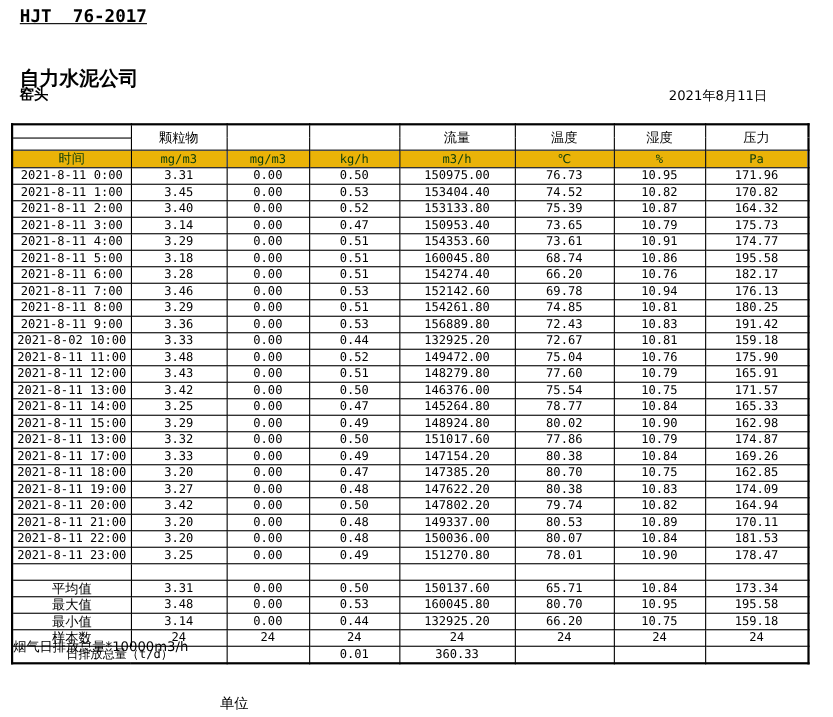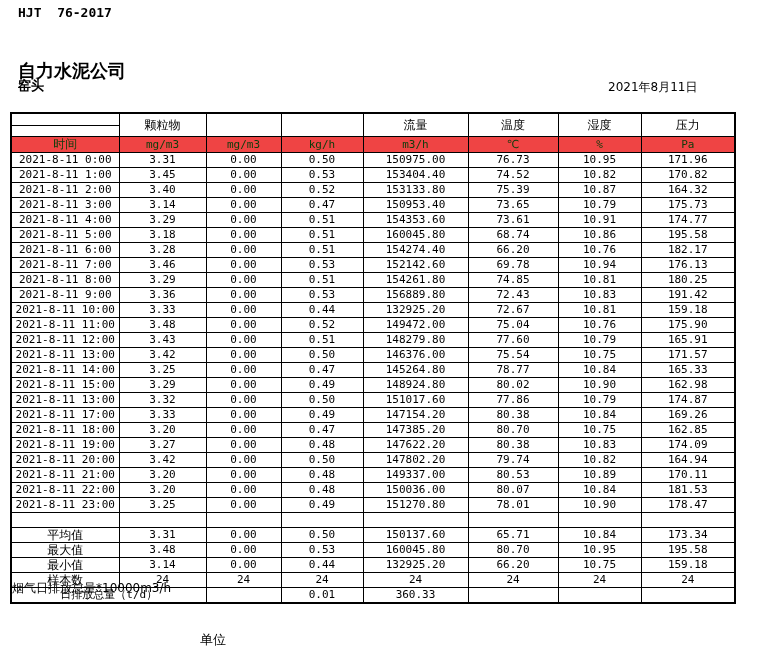--- a/index.html
+++ b/index.html
@@ -3,21 +3,21 @@
 <meta charset="utf-8">
 <style>
   html,body { margin:0; padding:0; background:#ffffff; }
   .page {
     position:relative; width:757px; height:652px; background:#ffffff;
     font-family:"DejaVu Sans", sans-serif; color:#000;
   }
   .std-code {
     position:absolute; left:18px; top:5px;
     font-family:"DejaVu Sans Mono", monospace;
-    font-weight:bold; font-size:13px; white-space:pre;
+    font-weight:bold; font-size:16px; white-space:pre;text-decoration:underline;
   }
   .doc-title {
     position:absolute; left:150px; top:21px;
     font-weight:bold; font-size:15px; letter-spacing:1px;
   }
   .company { position:absolute; left:18px; top:59px; font-weight:bold; font-size:18px; }
   .location { position:absolute; left:18px; top:77px; font-weight:bold; font-size:13px; }
   .report-date { position:absolute; left:608px; top:79px; font-size:12px; }
 
   table.report {
@@ -29,21 +29,21 @@
     border:1px solid #000;
     padding:0; margin:0;
     height:14px; line-height:14px;
     text-align:center; vertical-align:middle;
     font-family:"DejaVu Sans Mono","DejaVu Sans",monospace;
     font-size:11px; overflow:hidden; white-space:nowrap;
   }
   tr.h-top td { height:10px; line-height:10px; font-family:"DejaVu Sans",sans-serif; font-size:12px; }
   tr.h-top td[rowspan] { height:22px; line-height:22px; }
   tr.unit-row td {
-    background:#ef4444; color:#0a3d0a;
+    background:#eab308; color:#0a3d0a;
     height:15px; line-height:15px; font-size:11px;
   }
   tr.unit-row td.time-hdr { font-family:"DejaVu Sans",sans-serif; font-size:12px; }
   tr.summary-row td.sum-label { font-family:"DejaVu Sans",sans-serif; font-size:12px; }
   td.left-span { text-align:left; padding-left:2px; font-family:"DejaVu Sans",sans-serif; font-size:12px; }
 
   .foot-note { position:absolute; left:12px; top:580px; font-size:12px; }
   .foot-report-unit { position:absolute; left:12px; top:654px; font-size:13px;margin-left:24px; }
   .foot-unit { position:absolute; left:200px; top:631px; font-size:13px; }
 </style>
@@ -188,21 +188,21 @@
           <td>2021-8-11 9:00</td>
           <td>3.36</td>
           <td>0.00</td>
           <td>0.53</td>
           <td>156889.80</td>
           <td>72.43</td>
           <td>10.83</td>
           <td>191.42</td>
         </tr>
         <tr>
-          <td>2021-8-11 10:00</td>
+          <td>2021-8-02 10:00</td>
           <td>3.33</td>
           <td>0.00</td>
           <td>0.44</td>
           <td>132925.20</td>
           <td>72.67</td>
           <td>10.81</td>
           <td>159.18</td>
         </tr>
         <tr>
           <td>2021-8-11 11:00</td>

